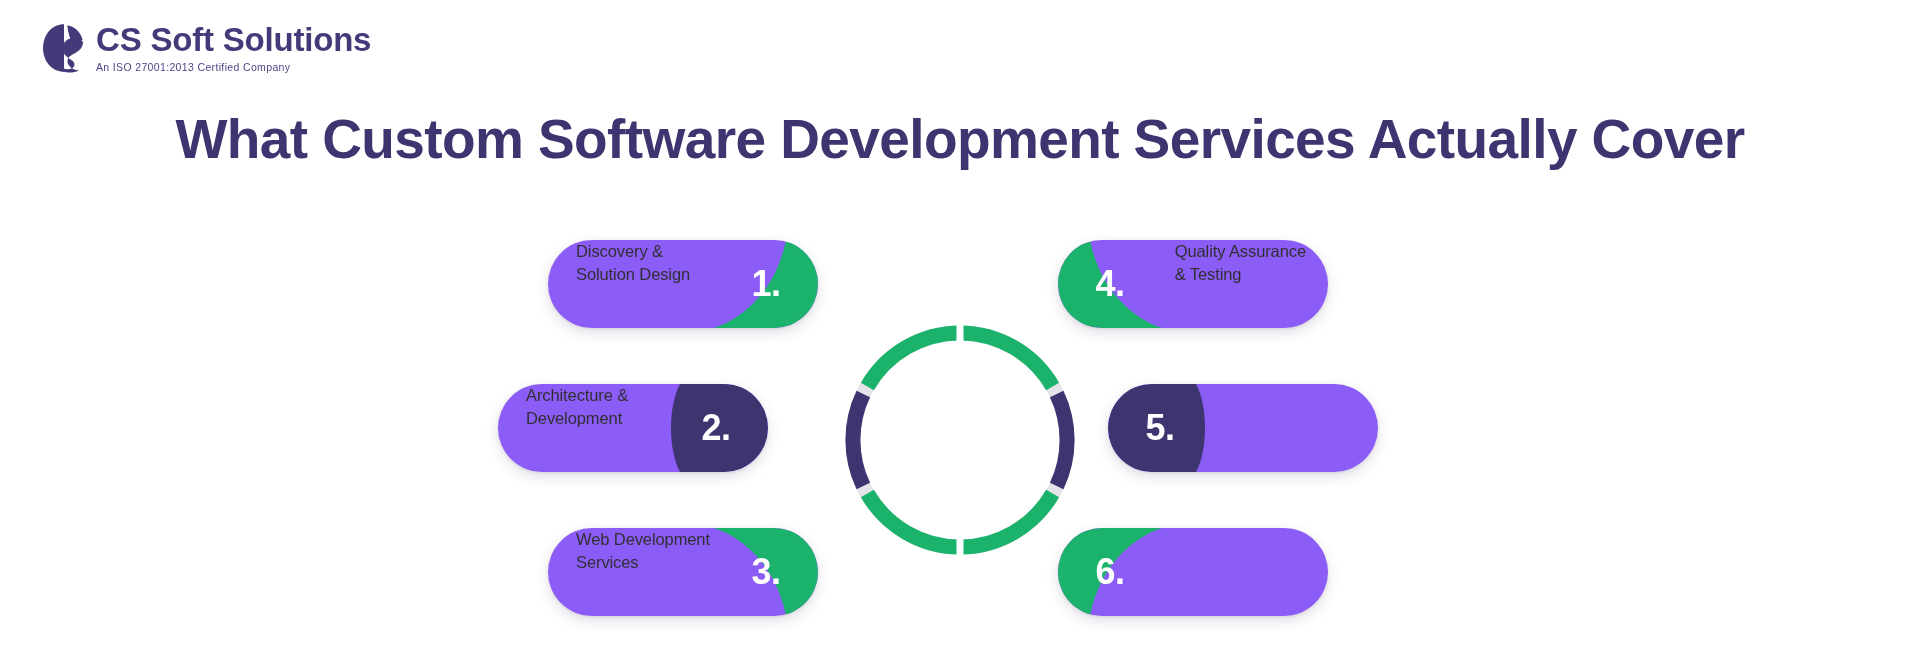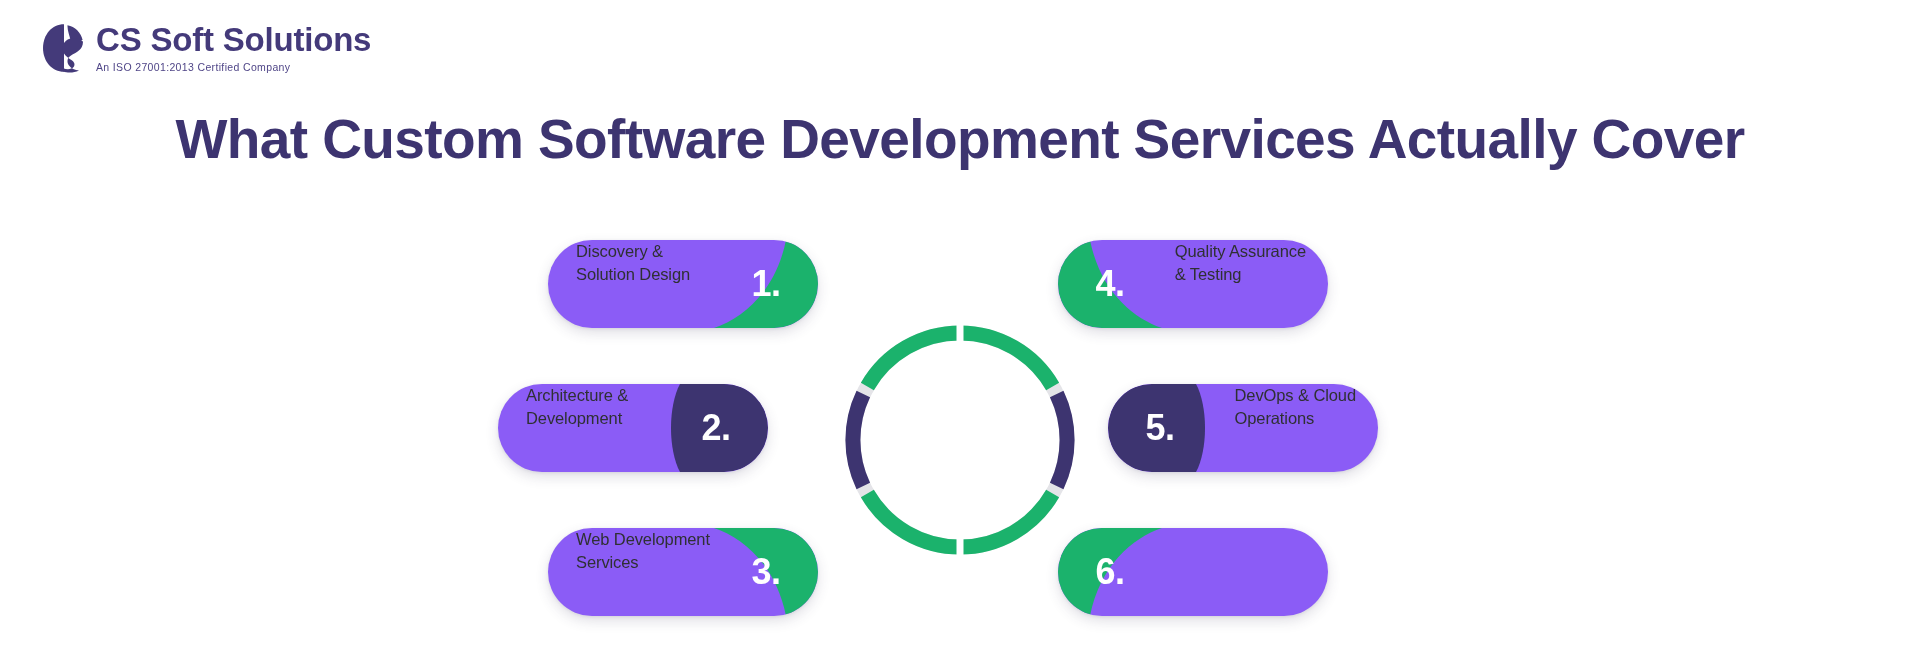--- a/index.html
+++ b/index.html
@@ -183,24 +183,20 @@
     </div>
   </div>
 
   <div class="card right pos-5">
     <div class="badge">
       <svg viewBox="0 0 104 88" preserveAspectRatio="none" xmlns="http://www.w3.org/2000/svg">
         <path d="M88 0 C100 22 100 66 88 88 L44 88 C18 88 0 68 0 44 C0 20 18 0 44 0 Z" fill="#3d3470"></path>
       </svg>
       <span class="badge-num">5.</span>
     </div>
-    <div class="card-label">
-      <span>DevOps &amp; Cloud</span><br>
-      <span>Operations</span>
-    </div>
   </div>
 
   <div class="card right pos-6">
     <div class="badge">
       <svg viewBox="0 0 104 88" preserveAspectRatio="none" xmlns="http://www.w3.org/2000/svg">
         <path d="M104 0 C74 10 42 38 32 88 L0 88 L0 44 C0 20 18 0 44 0 Z" fill="#1bb26c"></path>
       </svg>
       <span class="badge-num">6.</span>
     </div>
   </div>

